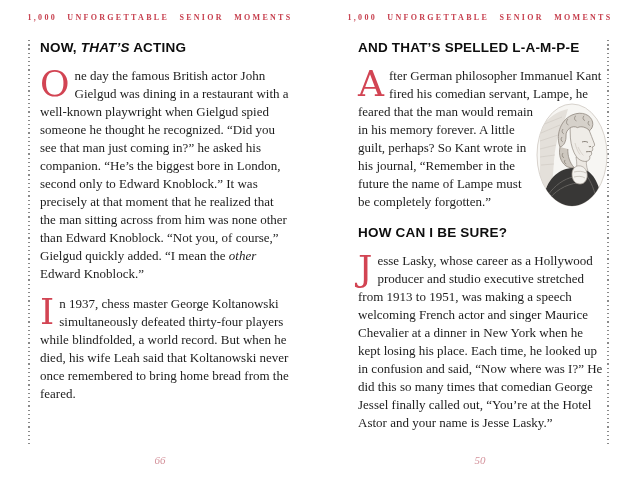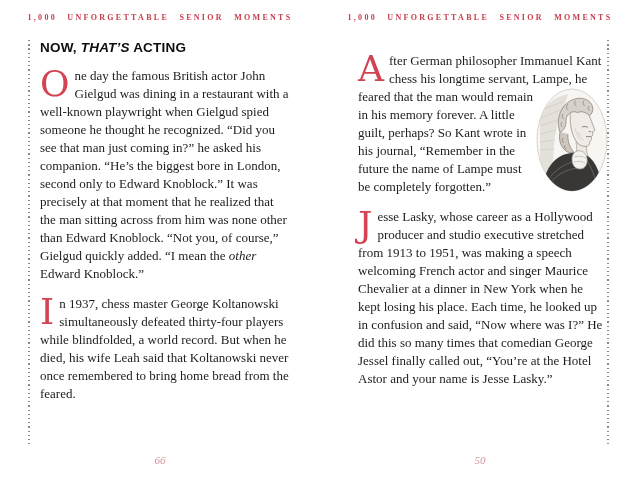--- a/index.html
+++ b/index.html
@@ -70,21 +70,22 @@
       <h2><span>NOW, </span><em>THAT’S</em><span> ACTING</span></h2>
       <p class="body"><span class="dropcap">O</span><span>ne day the famous British actor John Gielgud was dining in a restaurant with a well-known playwright when Gielgud spied someone he thought he recognized. “Did you see that man just coming in?” he asked his companion. “He’s the biggest bore in London, second only to Edward Knoblock.” It was precisely at that moment that he realized that the man sitting across from him was none other than Edward Knoblock. “Not you, of course,” Gielgud quickly added. “I mean the </span><em class="body-em">other</em><span> Edward Knoblock.”</span></p>
       <p class="body"><span class="dropcap">I</span><span>n 1937, chess master George Koltanowski simultaneously defeated thirty-four players while blindfolded, a world record. But when he died, his wife Leah said that Koltanowski never once remembered to bring home bread from the feared.</span></p>
     </div>
     <div class="folio">66</div>
   </section>
 
   <section class="page page-right">
     <div class="running-head">1,000 UNFORGETTABLE SENIOR MOMENTS</div>
     <div class="content">
-      <p class="body"><span class="dropcap">A</span><span>fter German philosopher Immanuel Kant chess his longtime servant, </span><span class="portrait"><svg width="72" height="104" viewBox="0 0 72 104" xmlns="http://www.w3.org/2000/svg" aria-hidden="true">
+      <h2>AND THAT’S SPELLED L-A-M-P-E</h2>
+      <p class="body"><span class="dropcap">A</span><span>fter German philosopher Immanuel Kant fired his comedian servant, </span><span class="portrait"><svg width="72" height="104" viewBox="0 0 72 104" xmlns="http://www.w3.org/2000/svg" aria-hidden="true">
           <defs>
             <clipPath id="ovalClip">
                   <ellipse cx="36" cy="52" rx="35" ry="51"></ellipse>
                 </clipPath>
           </defs>
           <ellipse cx="36" cy="52" rx="35" ry="51" fill="#f7f6f3" stroke="#d8d3cd" stroke-width="1"></ellipse>
           <g clip-path="url(#ovalClip)">
 
             <path d="M4,26 C12,14 22,8 32,6 L28,20 C22,30 19,44 18,58 L16,84 L4,84 Z" fill="#ddd8d1" opacity="0.75"></path>
             <g stroke="#c3bdb5" stroke-width="0.5" opacity="0.8">
@@ -131,18 +132,19 @@
               <path d="M40,12.6 C38,14 38,17 40.4,18"></path>
               <path d="M48,12.8 C46.4,14.4 46.8,17 49,17.6"></path>
               <path d="M53,18 C51.6,19.4 51.8,21.8 53.8,22.4"></path>
               <path d="M27,26 C25.6,27.6 25.8,30 27.8,30.8"></path>
               <path d="M26,34 C24.6,35.6 24.8,38 26.8,38.8"></path>
               <path d="M27,50 C25.8,51.6 26,54 28,54.8"></path>
               <path d="M29,57 C28,58.4 28.4,60.4 30.2,61"></path>
             </g>
           </g>
         </svg></span><span>Lampe, he feared that the man would remain in his memory forever. A little guilt, perhaps? So Kant wrote in his journal, “Remember in the future the name of Lampe must be completely forgotten.”</span></p>
+      <h2 class="h-gap-right">HOW CAN I BE SURE?</h2>
       <p class="body"><span class="dropcap">J</span><span>esse Lasky, whose career as a Hollywood producer and studio executive stretched from 1913 to 1951, was making a speech welcoming French actor and singer Maurice Chevalier at a dinner in New York when he kept losing his place. Each time, he looked up in confusion and said, “Now where was I?” He did this so many times that comedian George Jessel finally called out, “You’re at the Hotel Astor and your name is Jesse Lasky.”</span></p>
     </div>
     <div class="folio">50</div>
   </section>
 
 </div>
 
 </body></html>

